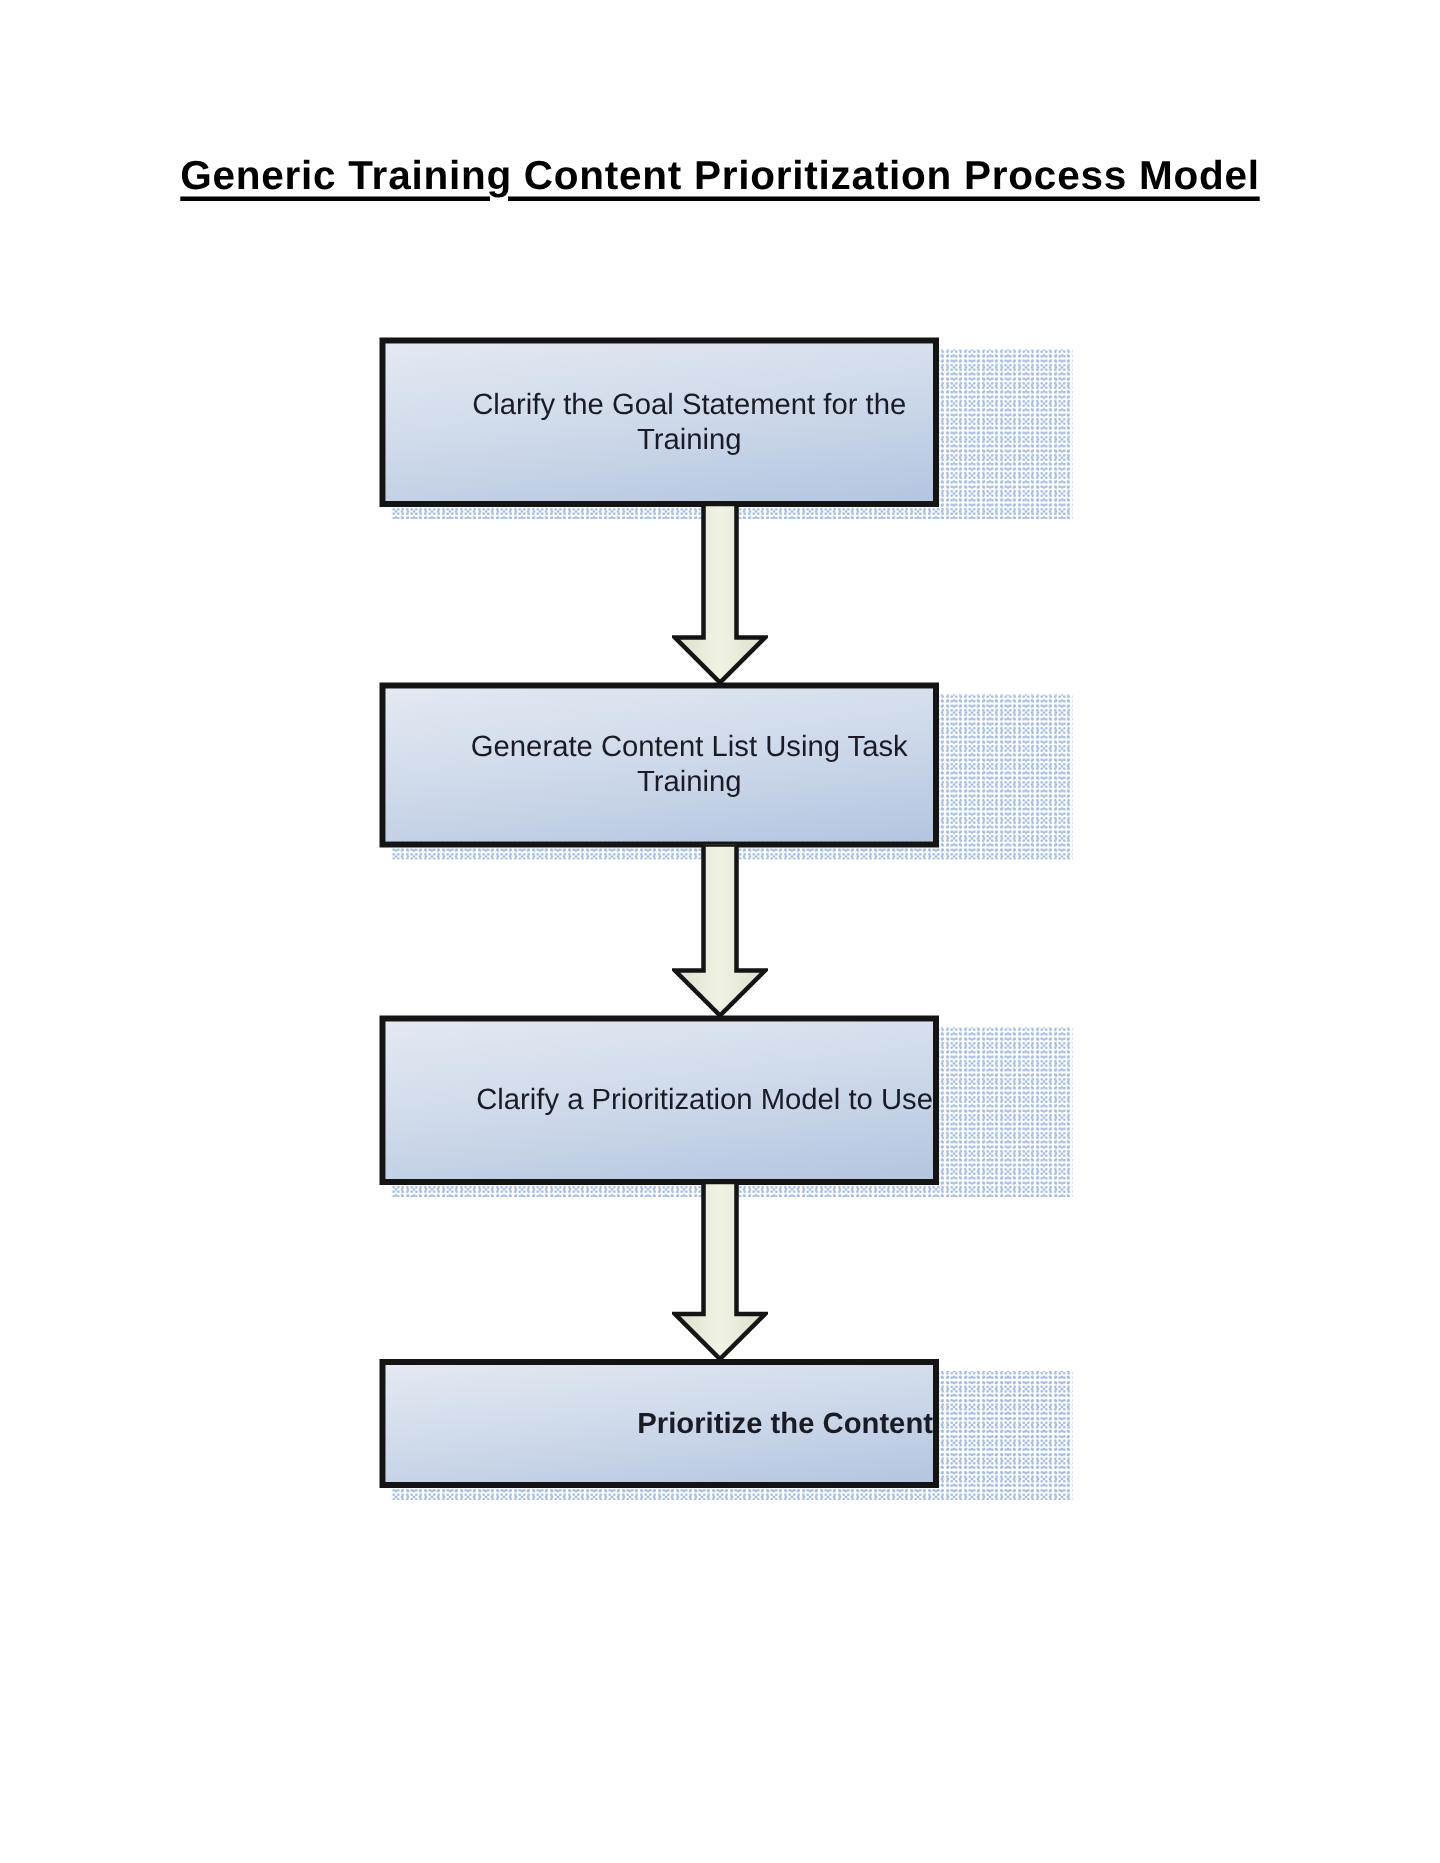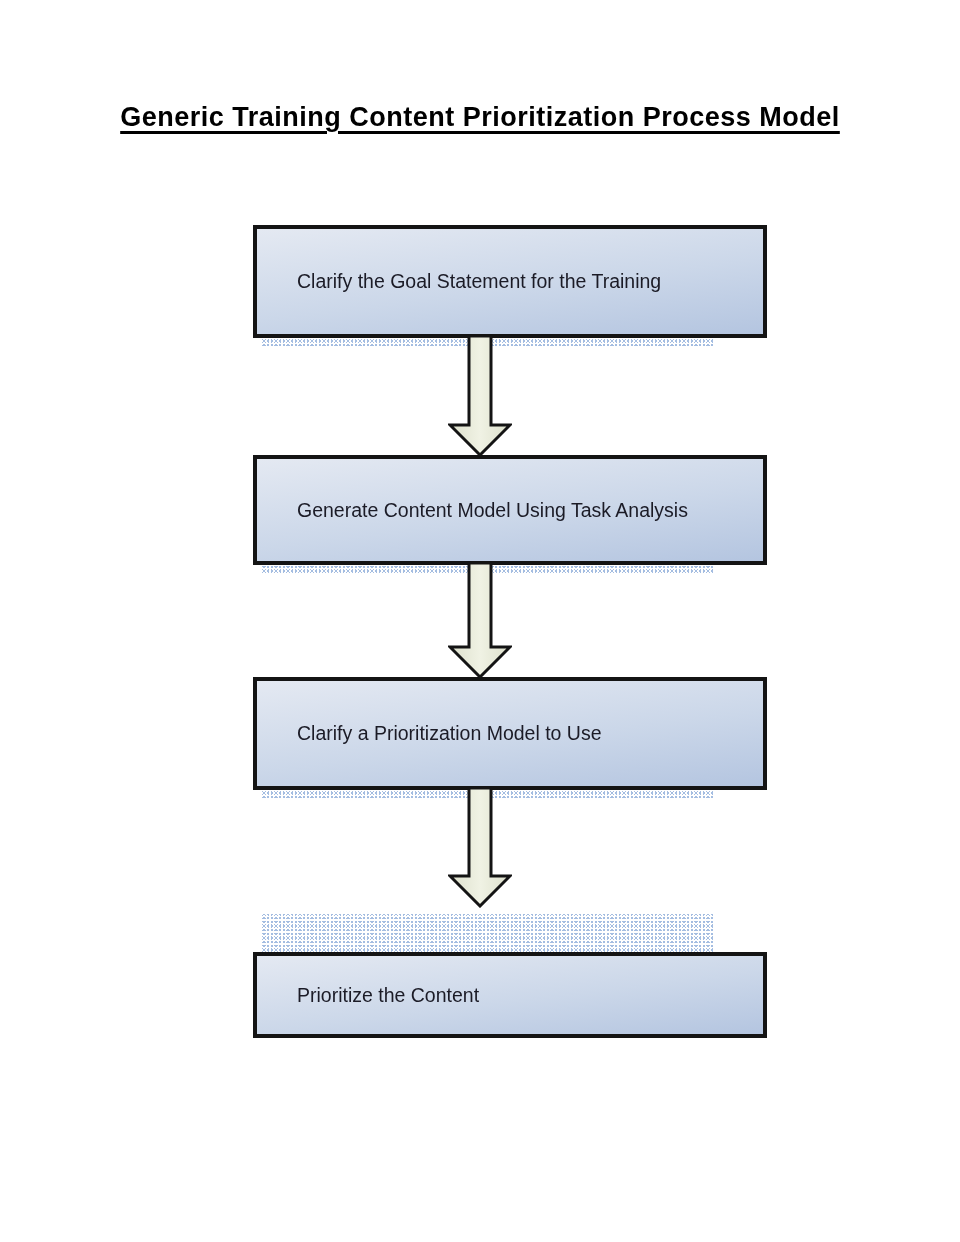--- a/index.html
+++ b/index.html
@@ -35,26 +35,26 @@
     letter-spacing: 0.5px;
     color: #000000;
     text-decoration: underline;
     text-decoration-thickness: 3px;
     text-underline-offset: 5px;
     margin-top: 28px;
   }
   .flow-box {
     position: absolute;
     left: 253px;
-    width: 514px;
+    width: 373px;
     border: 4px solid var(--box-border);
     background: linear-gradient(173deg, var(--box-grad-top) 0%, var(--box-grad-mid) 55%, var(--box-grad-bottom) 100%);
     display: flex;
     align-items: center;
-    justify-content: flex-start;
+    justify-content: flex-end;
     text-align: center;
     font-size: 19.5px;
     color: var(--text-color);
     z-index: 2;
     padding-left: 40px;
   }
   .box-shadow {
     position: absolute;
     left: 261px;
     width: 454px;
@@ -82,21 +82,21 @@
       repeating-linear-gradient(90deg, #a6bady 0px, #9ab1d8 1px, rgba(255,255,255,0) 1px, rgba(255,255,255,0) 2px);
     opacity: 0.85;
   }
   
   #box-0 { top: 225px; height: 113px; }
   #shadow-0 { top: 233px; height: 113px; }
   #box-1 { top: 455px; height: 110px; }
   #shadow-1 { top: 463px; height: 110px; }
   #box-2 { top: 677px; height: 113px; }
   #shadow-2 { top: 685px; height: 113px; }
-  #box-3 { top: 952px; height: 86px; }
+  #box-3 { top: 906px; height: 86px; font-weight: bold; }
   #shadow-3 { top: 914px; height: 86px; }
   #arrow-0 { top: 336px; }
   #arrow-1 { top: 563px; }
   #arrow-2 { top: 788px; }
 </style>
 </head>
 <body>
 
 <div class="page">
 
@@ -115,21 +115,21 @@
           <stop offset="0" stop-color="#dde0cc"></stop>
           <stop offset="0.5" stop-color="#f0f2e4"></stop>
           <stop offset="1" stop-color="#dde0cc"></stop>
         </linearGradient>
       </defs>
       <polygon points="21,0 43,0 43,89 62,89 32,119 2,89 21,89" fill="url(#ag)" stroke="#141414" stroke-width="3" stroke-linejoin="miter"></polygon>
     </svg>
 
     <div class="box-shadow" id="shadow-1"></div>
     <div class="flow-box" id="box-1">
-      <span>Generate Content Model Using Task Analysis</span>
+      <span>Generate Content List Using Task Training</span>
     </div>
 
     <svg class="arrow" id="arrow-1" width="64" height="116" viewBox="0 0 64 116">
       <polygon points="21,0 43,0 43,84 62,84 32,114 2,84 21,84" fill="url(#ag)" stroke="#141414" stroke-width="3" stroke-linejoin="miter"></polygon>
     </svg>
 
     <div class="box-shadow" id="shadow-2"></div>
     <div class="flow-box" id="box-2">
       <span>Clarify a Prioritization Model to Use</span>
     </div>

